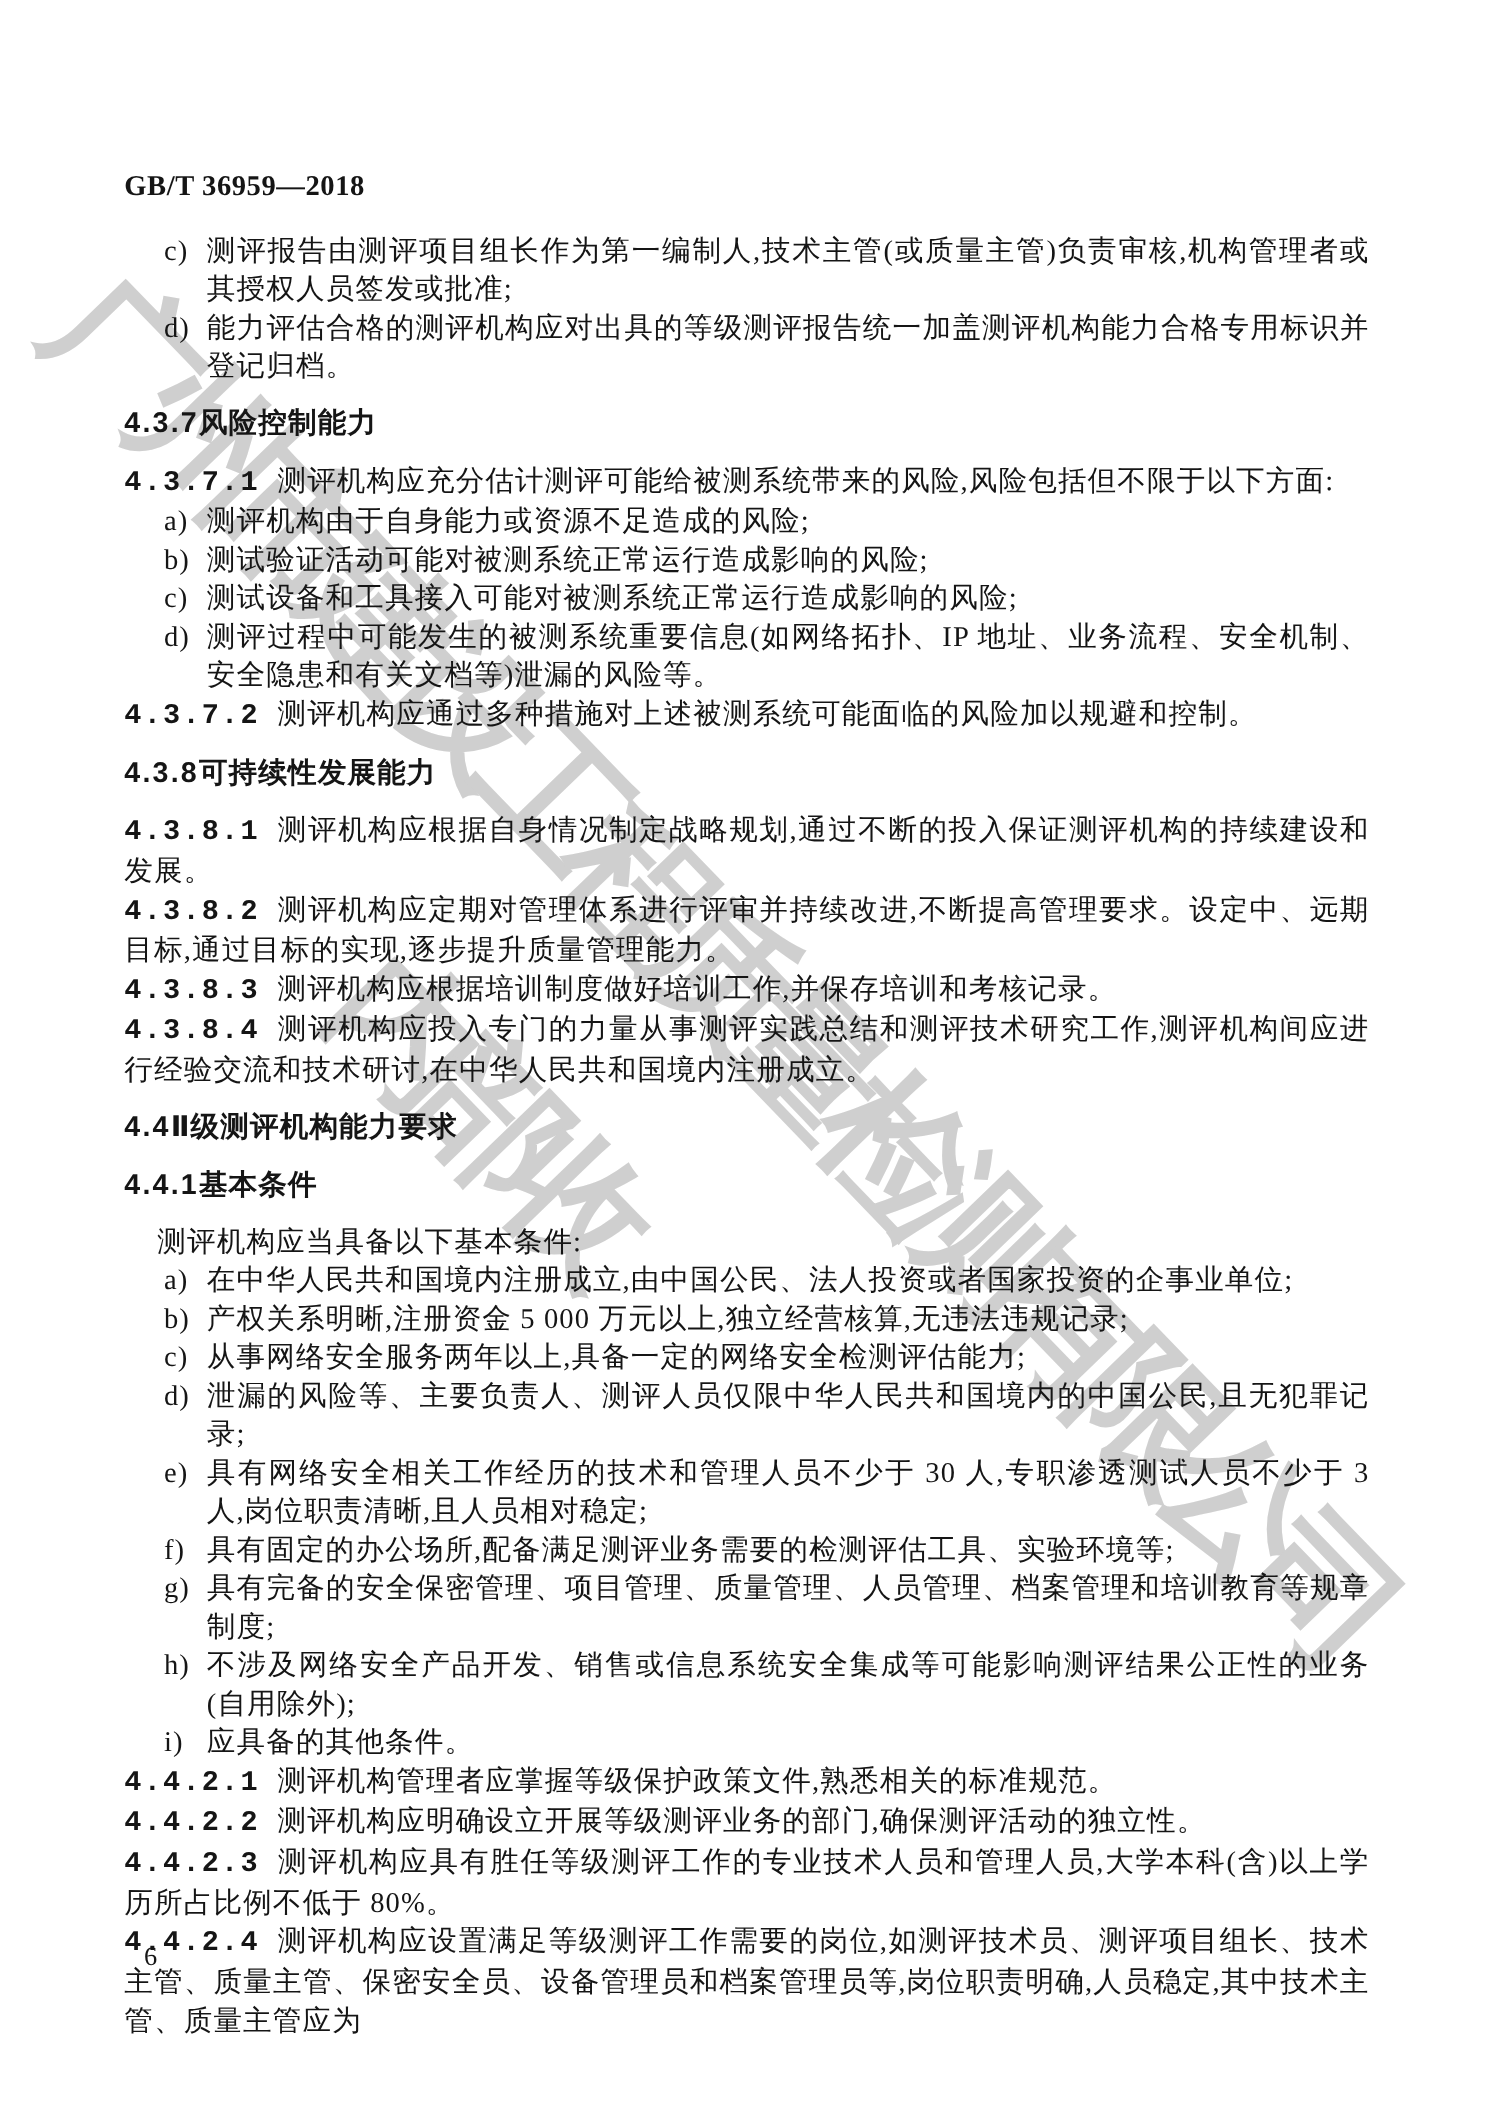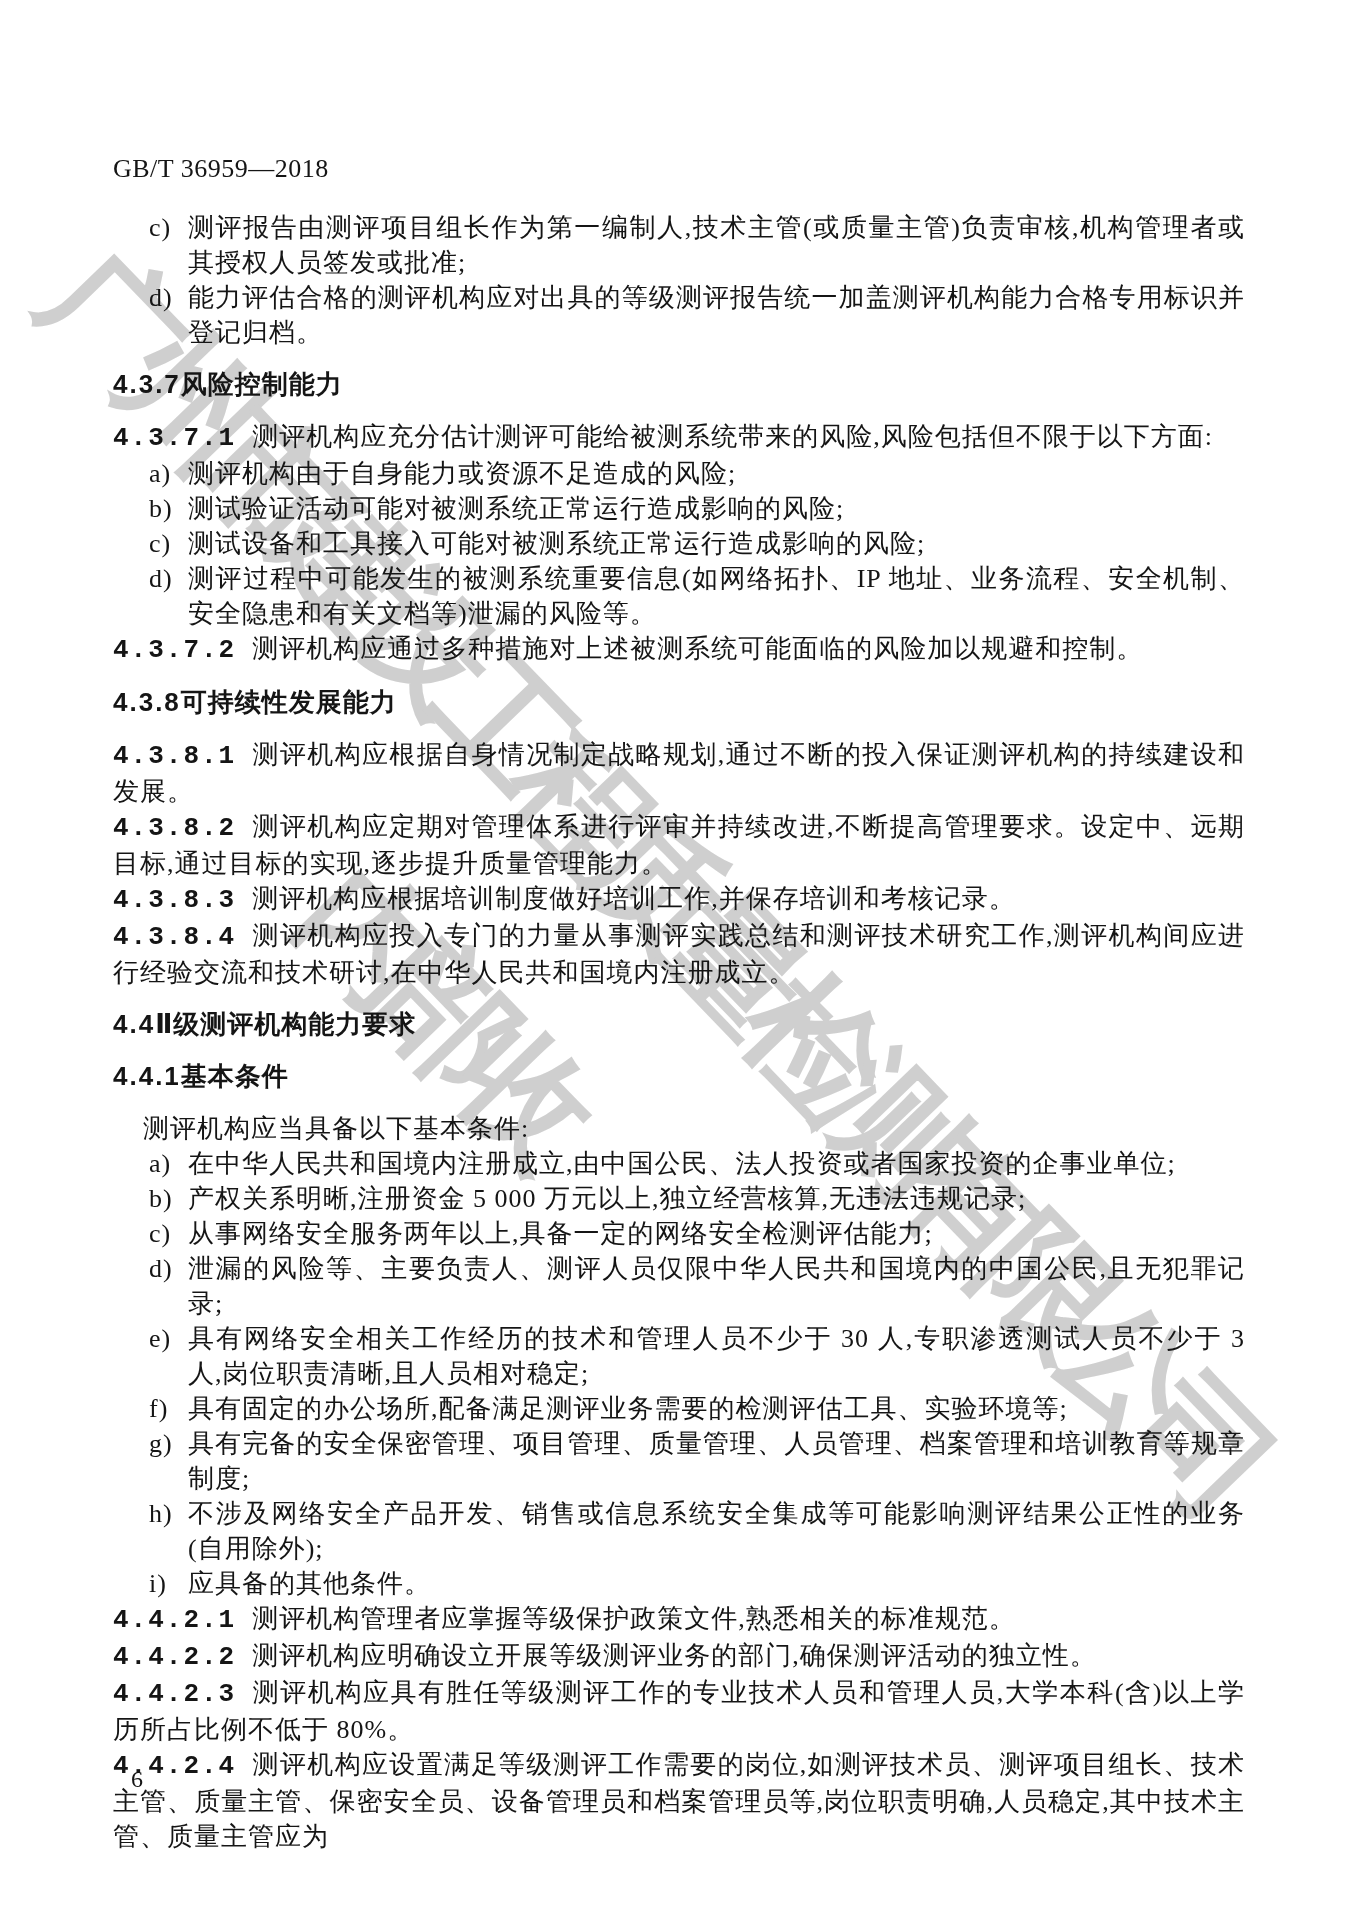--- a/index.html
+++ b/index.html
@@ -26,21 +26,21 @@
     opacity:.8;
     transform-origin:0 0;
     transform:rotate(46deg);
     pointer-events:none;
   }
   .wm1{left:132px;top:212px;}
   .wm2{left:388px;top:828px;}
   
   .doc-header{position:relative;z-index:1;height:35px;line-height:35px;margin-bottom:24px;}
   .std-num{
-    font-weight:normal;
+    font-weight:bold;
     font-size:26px;
     letter-spacing:.5px;
     font-family:"Liberation Serif","DejaVu Serif",serif;
   }
   .doc-body{position:relative;z-index:1;}
   .doc-body p,.doc-body h2{
     margin:0;
     font-size:26px;
     line-height:35px;
     letter-spacing:1px;

